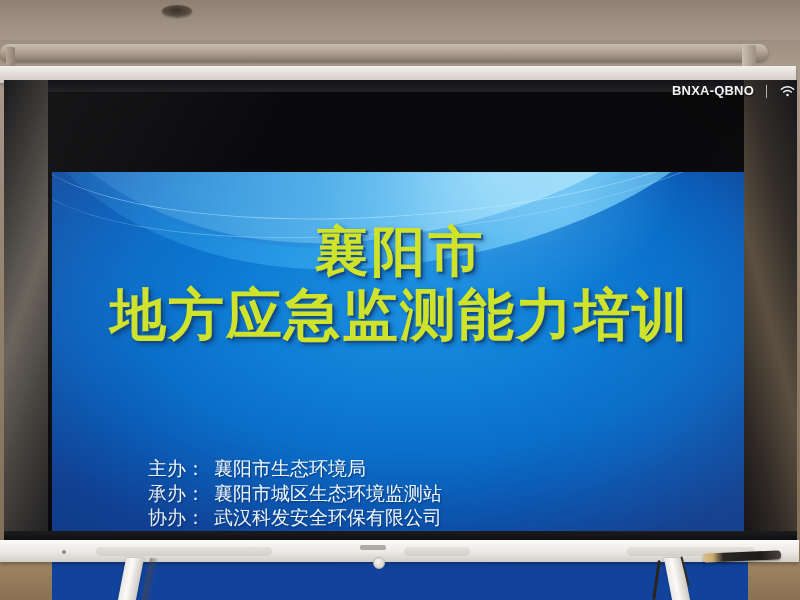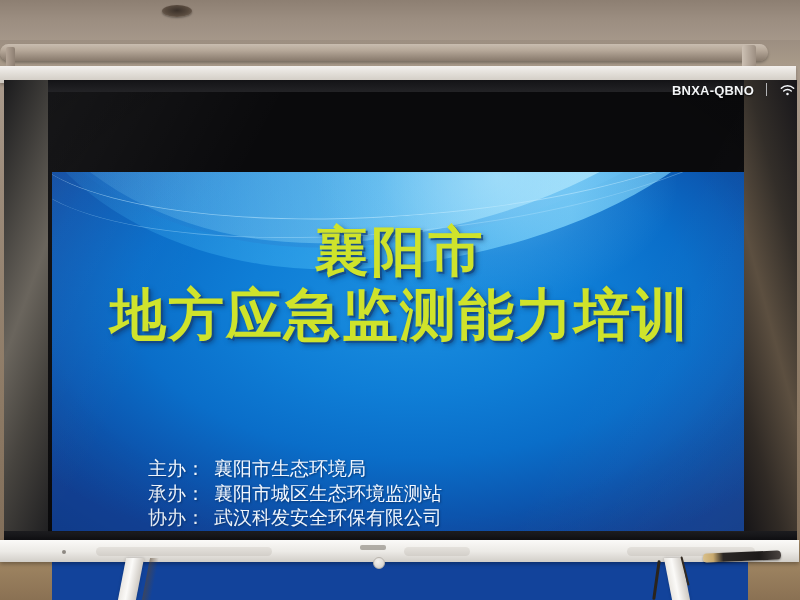--- a/index.html
+++ b/index.html
@@ -215,21 +215,21 @@
   }
   .vignette {
     position:absolute; left:48px; top:92px; width:696px; height:440px;
     background:radial-gradient(ellipse 86% 88% at 50% 46%, rgba(0,0,0,0) 58%, rgba(0,0,0,.18) 100%);
     pointer-events:none;
   }
 
   
   .osd {
     position:absolute; left:666px; top:93px;
-    display:flex; align-items:flex-start; gap:12px;
+    display:flex; align-items:flex-end; gap:12px;
     padding:2px 4px 2px 6px;
   }
   .osd-label {
     color:#f6f8fa; font-size:13px; font-weight:bold;
     font-family:"Liberation Sans", sans-serif; letter-spacing:.2px;
     text-shadow:0 1px 2px rgba(0,0,0,.75);
     white-space:nowrap;
   }
   .osd-sep { width:1px; height:13px; background:rgba(225,228,232,.75); }
   .wifi-ico { width:17px; height:14px; display:block; }

